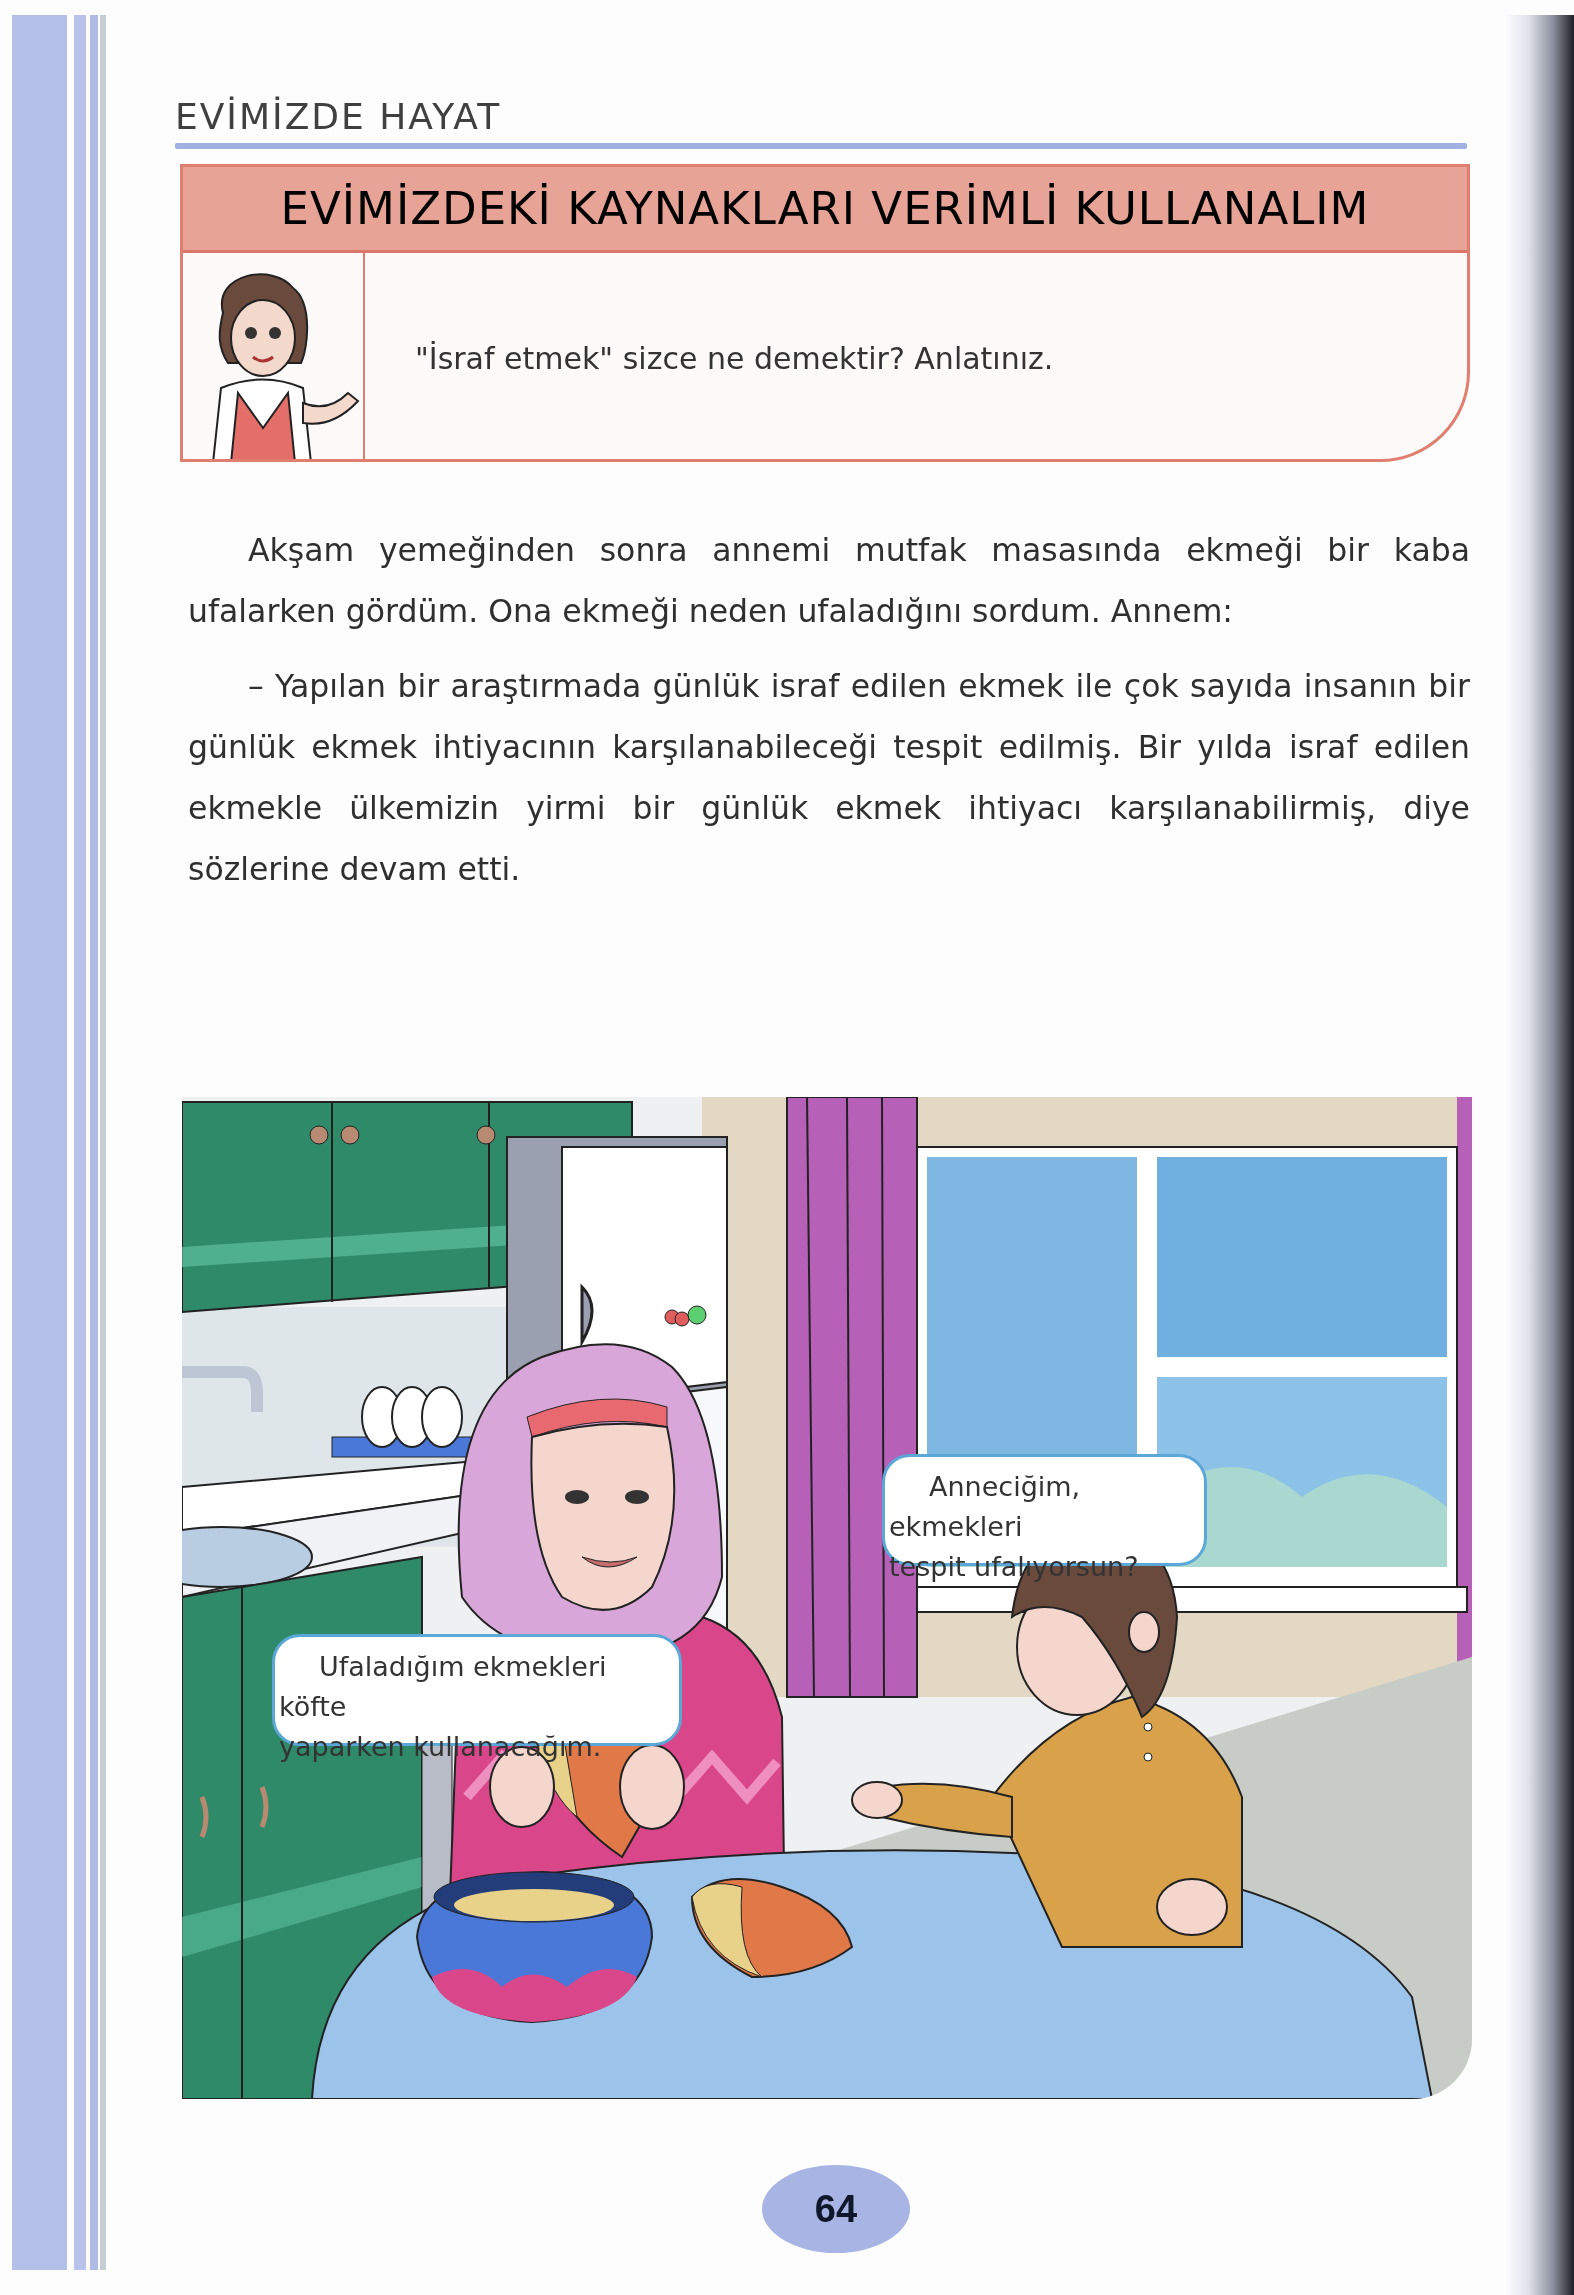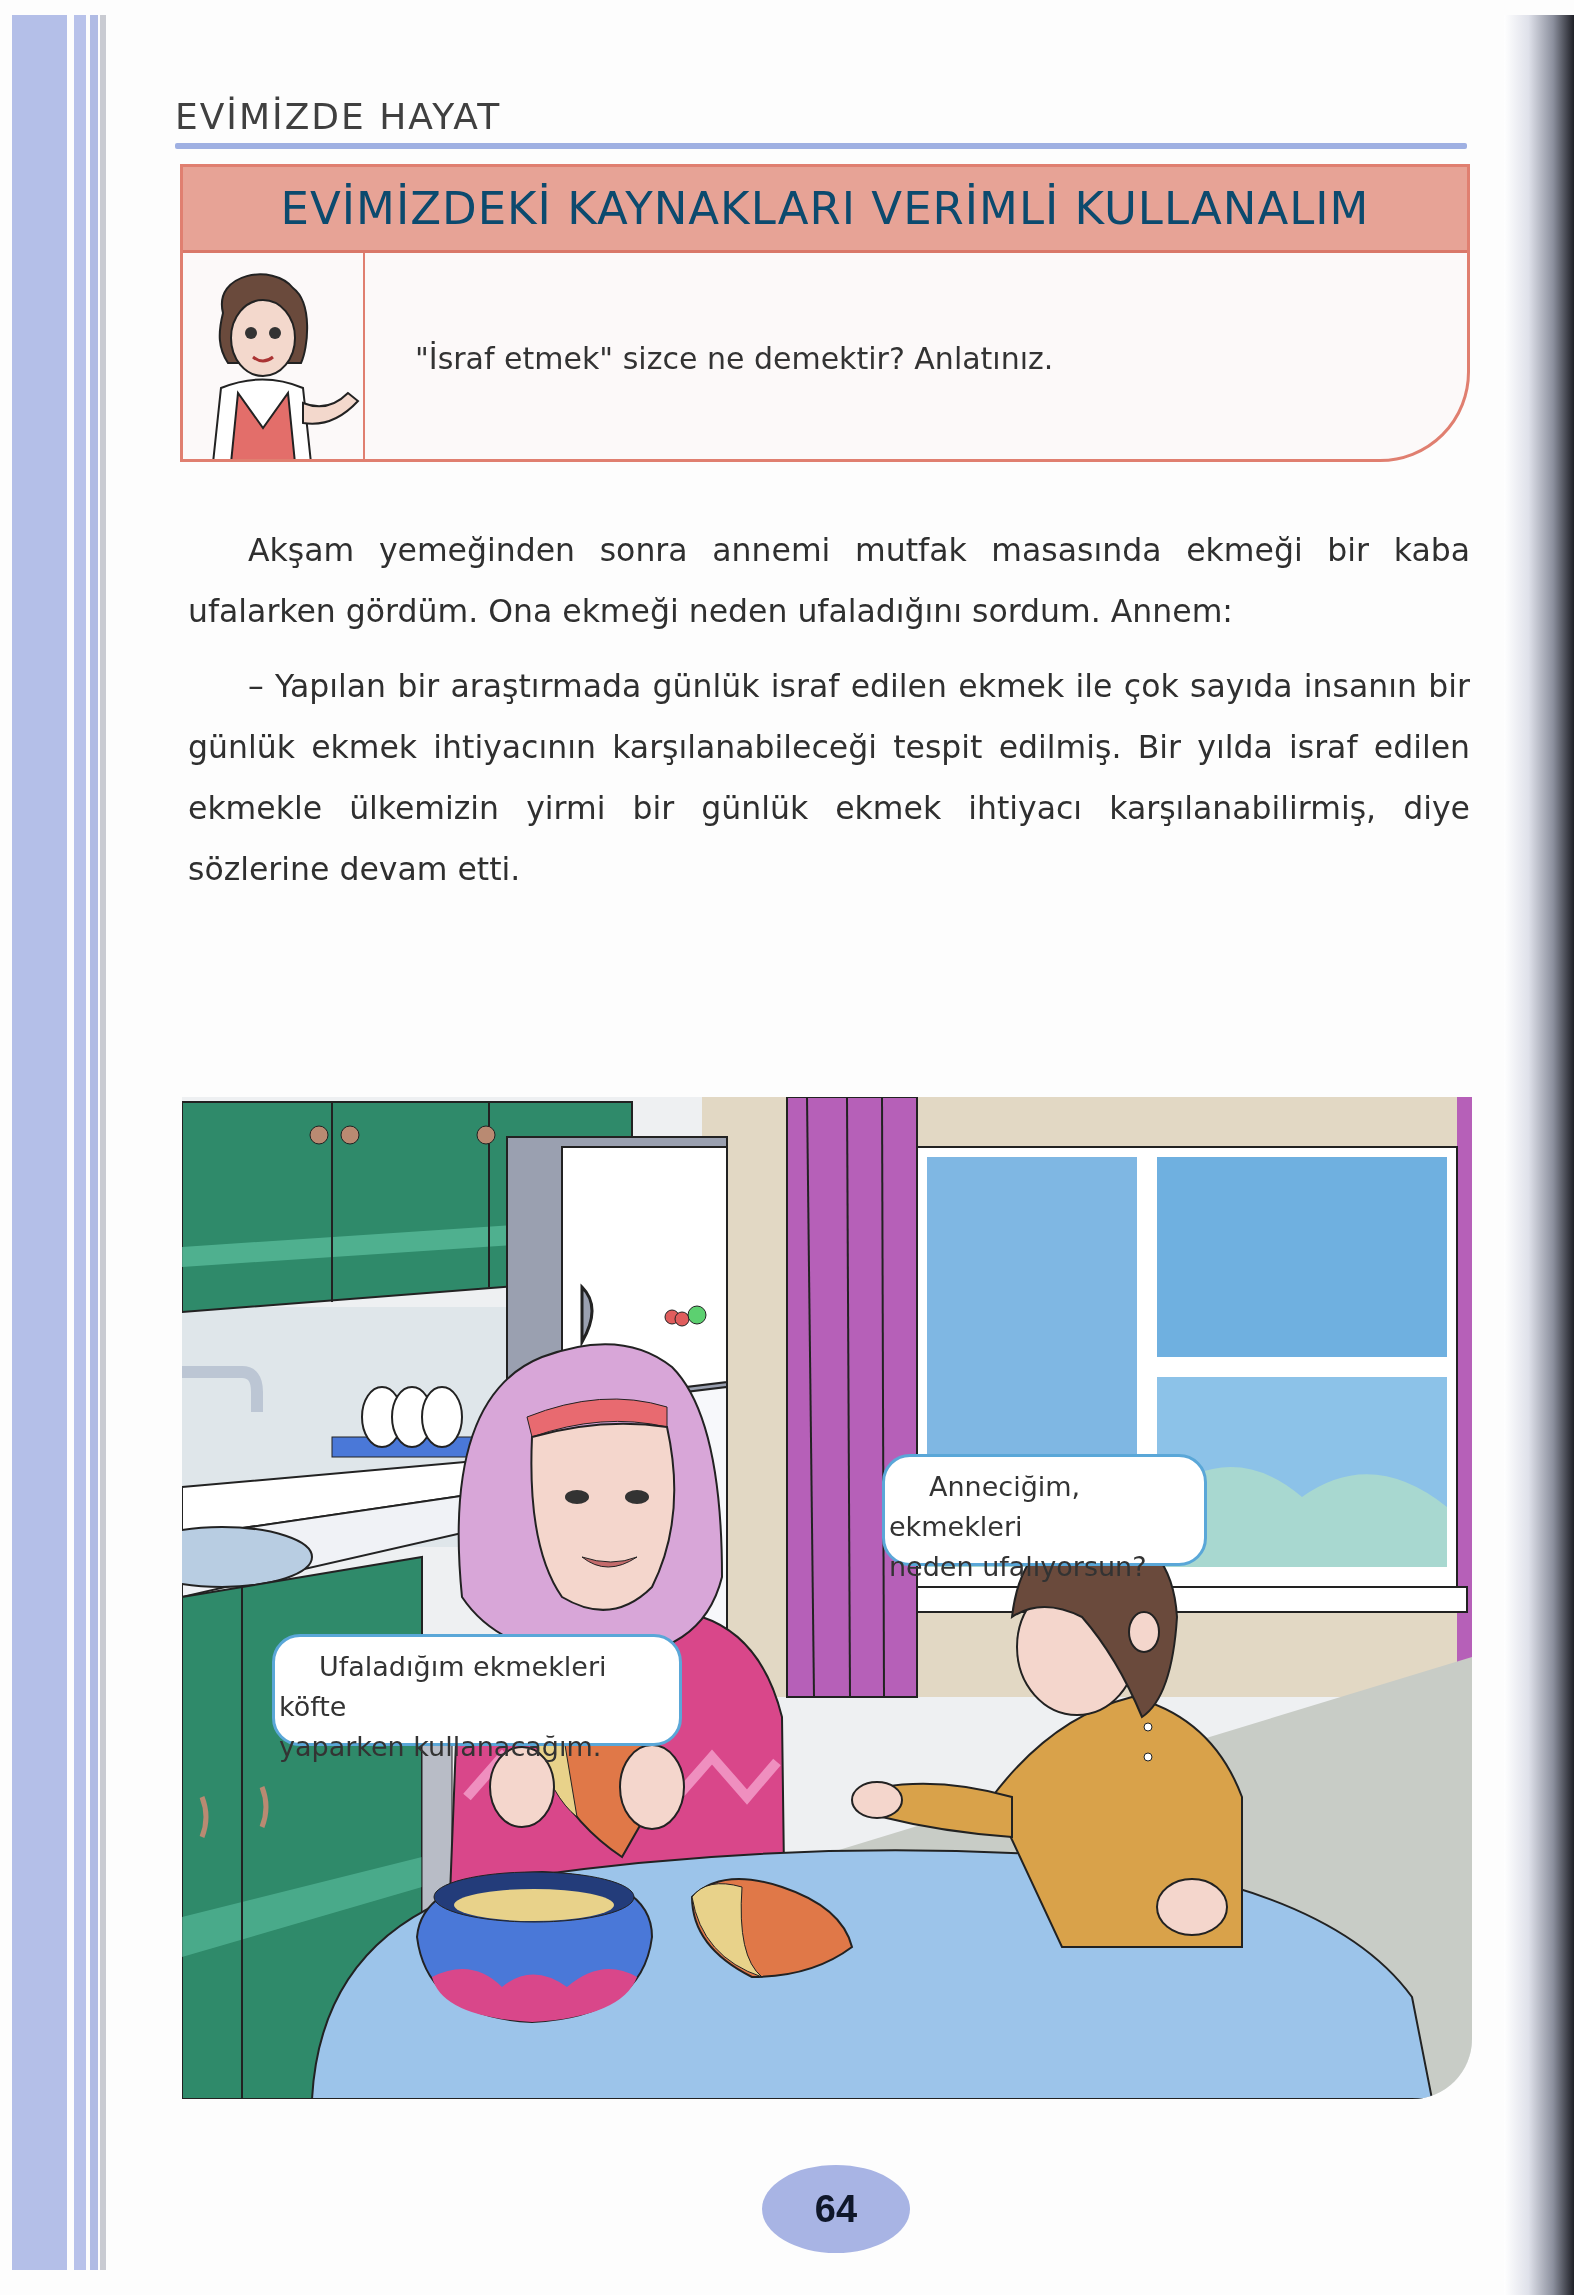--- a/index.html
+++ b/index.html
@@ -29,21 +29,21 @@
   .lesson-box {
     position: absolute; left: 180px; top: 164px; width: 1290px; height: 298px;
     border: 3px solid #e07f70; border-bottom-right-radius: 90px;
     background: #fcf9f9; box-sizing: border-box; overflow: hidden;
   }
   .lesson-header {
     position: absolute; left: 0; top: 0; right: 0; height: 83px;
     background: #e7a396; border-bottom: 3px solid #d9786a;
     display: flex; align-items: center; justify-content: center;
   }
-  .lesson-header span { color: #0c4a6e; font-size: 45px; letter-spacing: 1px; }
+  .lesson-header span { color: #000000; font-size: 45px; letter-spacing: 1px; }
   .lesson-body { position: absolute; left: 0; top: 86px; right: 0; bottom: 0; }
   .char-cell { position: absolute; left: 0; top: 0; width: 180px; bottom: 0; border-right: 2px solid #e07f70; }
   .question { position: absolute; left: 232px; top: 88px; font-size: 30px; color: #333; }
 
   .story { position: absolute; left: 180px; top: 520px; width: 1290px; font-size: 31.5px; line-height: 61px; color: #2f2f2f; }
   .story p { margin: 0 0 14px 8px; text-indent: 60px; text-align: justify; }
 
   .scene {
     position: absolute; left: 182px; top: 1097px; width: 1290px; height: 1002px;
     overflow: hidden; background: #f2f4f6; border-bottom-right-radius: 60px;
@@ -188,21 +188,21 @@
     <circle cx="966" cy="630" r="4" fill="#fff" stroke="#222"></circle>
       <circle cx="966" cy="660" r="4" fill="#fff" stroke="#222"></circle>
     <ellipse cx="895" cy="550" rx="60" ry="68" fill="#f4d6cc" stroke="#222" stroke-width="2"></ellipse>
     <path d="M830 520 Q840 430 920 430 Q990 440 995 520 Q990 600 960 620 Q935 560 900 520 Q860 500 830 520 Z" fill="#6a4a3c" stroke="#222" stroke-width="2"></path>
     <ellipse cx="962" cy="535" rx="15" ry="20" fill="#f4d6cc" stroke="#222" stroke-width="2"></ellipse>
     <ellipse cx="1010" cy="810" rx="35" ry="28" fill="#f4d6cc" stroke="#222" stroke-width="2"></ellipse>
   </svg>
 
   <div class="bubble" style="left:700px; top:357px; width:325px; height:112px;">
     <span class="l1">Anneciğim, ekmekleri</span>
-    <span>neden ufalıyorsun?</span>
+    <span>tespit ufalıyorsun?</span>
   </div>
   <div class="bubble" style="left:90px; top:537px; width:410px; height:112px;">
     <span class="l1">Ufaladığım ekmekleri köfte</span>
     <span>yaparken kullanacağım.</span>
   </div>
 </div>
 
 <div class="page-number">64</div>
 
 </body></html>

